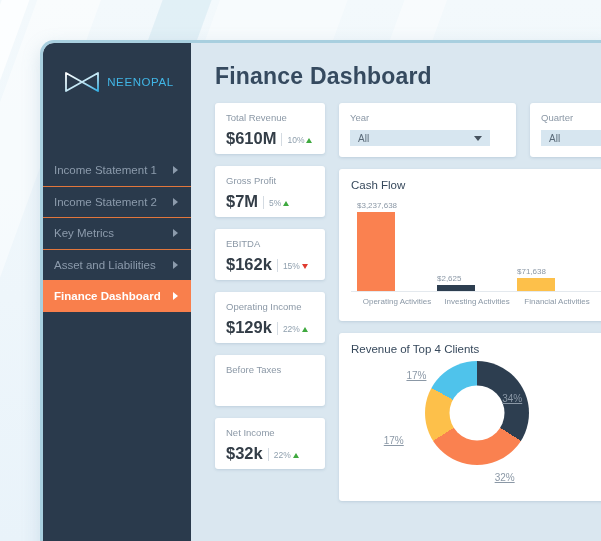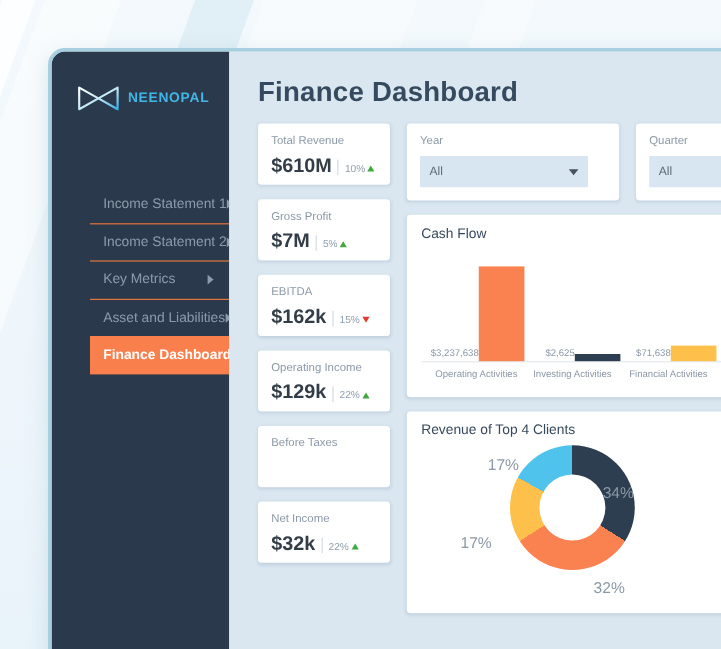--- a/index.html
+++ b/index.html
@@ -76,36 +76,35 @@
     display: flex;
     align-items: center;
     justify-content: center;
     gap: 7px;
     padding-left: 4px;
   }
   .brand svg { display: block; }
   .brand-name {
     color: #41b6e6;
     font-size: 11.5px;
-    font-weight: bold;
+    font-weight: normal;
     letter-spacing: 0.6px;
   }
   .nav { margin-top: 33px; }
   .nav-item {
     height: 31.5px;
     display: flex;
     align-items: center;
     padding: 0 11px 0 11px;
     box-sizing: border-box;
     color: #8c9bac;
     font-size: 11.5px;
     border-top: 1px solid #e2763c;
     cursor: pointer;
     position: relative;
-    margin-left: 32px;
   }
   .nav-item:first-child { border-top: none; }
   .nav-label { flex: 1; white-space: nowrap; }
   .nav-arrow {
     width: 0; height: 0;
     border-left: 5px solid #8c9bac;
     border-top: 4px solid transparent;
     border-bottom: 4px solid transparent;
     margin-right: 2px;
   }
@@ -209,21 +208,21 @@
     flex: 0 0 177px;
     box-sizing: border-box;
   }
   .filter-label {
     color: #8b98a6;
     font-size: 9.5px;
     margin-bottom: 7px;
   }
   .filter-select {
     background: #d7e6f0;
-    height: 26px;
+    height: 16px;
     display: flex;
     align-items: center;
     padding: 0 8px;
     color: #5a6a78;
     font-size: 10px;
     justify-content: space-between;
     gap: 41px;
   }
   .select-caret {
     width: 0; height: 0;
@@ -247,22 +246,22 @@
     display: flex;
     align-items: flex-end;
     height: 96px;
     padding: 0 6px;
     border-bottom: 1px solid #e4e9ee;
     margin-top: 4px;
   }
   .bar-group {
     flex: 1;
     display: flex;
-    flex-direction: row;
-    align-items: flex-end;
+    flex-direction: column;
+    align-items: flex-start;
     justify-content: flex-end;
     height: 100%;
   }
   .bar-label-val {
     color: #8b98a6;
     font-size: 8px;
     margin-bottom: 2px;
     white-space: nowrap;
   }
   .bar-rect { width: 38px; }
@@ -295,21 +294,22 @@
     position: absolute;
     left: 50%; top: 50%;
     transform: translate(-50%,-50%);
     width: 55px; height: 55px;
     background: #fff;
     border-radius: 50%;
   }
   .donut-label {
     position: absolute;
     color: #8b98a6;
-    font-size: 13px;
+    font-size: 10px;
+    text-decoration: underline;
   }
   .dl-34 { left: 60%; top: 36px; }
   .dl-32 { left: 57%; top: 115px; }
   .dl-17a { left: 13%; top: 78px; }
   .dl-17b { left: 22%; top: 13px; }
 </style>
 </head>
 <body>
 
 <div id="page-bg">

